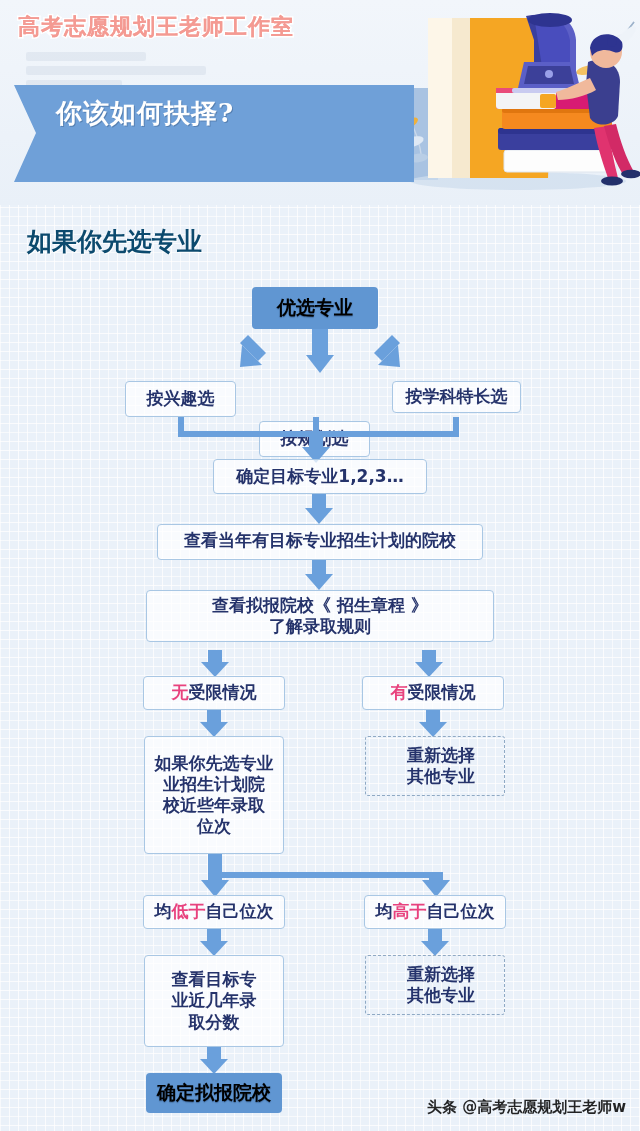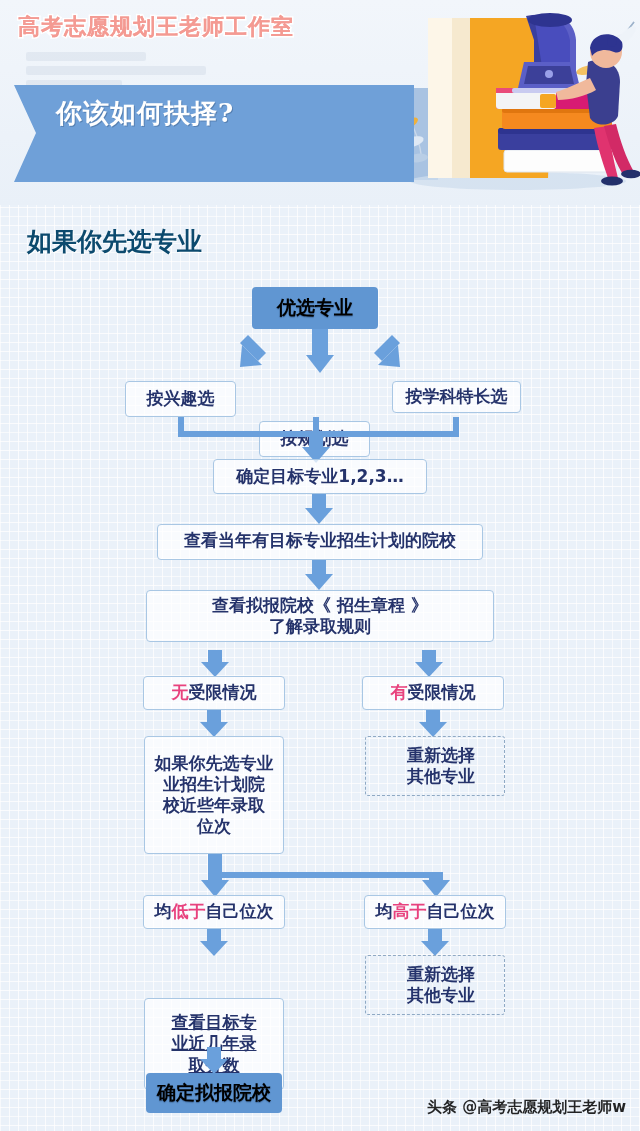--- a/index.html
+++ b/index.html
@@ -332,21 +332,21 @@
 
   <svg style="position:absolute;left:143px;top:929px;" width="363" height="28">
     <g fill="#6aa0dc">
       <rect x="64" y="0" width="14" height="14"></rect>
         <path d="M57 12 L85 12 L71 27 Z"></path>
       <rect x="285" y="0" width="14" height="14"></rect>
         <path d="M278 12 L306 12 L292 27 Z"></path>
     </g>
   </svg>
 
-  <div class="node plain" style="left:144px;top:998px;width:140px;height:92px;font-size:17px;flex-direction:column;text-decoration:underline;">
+  <div class="node plain" style="left:144px;top:955px;width:140px;height:92px;font-size:17px;flex-direction:column;">
     <span>查看目标专</span>
     <span>业近几年录</span>
     <span>取分数</span>
   </div>
 
   <div class="node dashed" style="left:365px;top:955px;width:140px;height:60px;font-size:17px;flex-direction:column;">
     <span>重新选择</span>
     <span>其他专业</span>
   </div>
 

